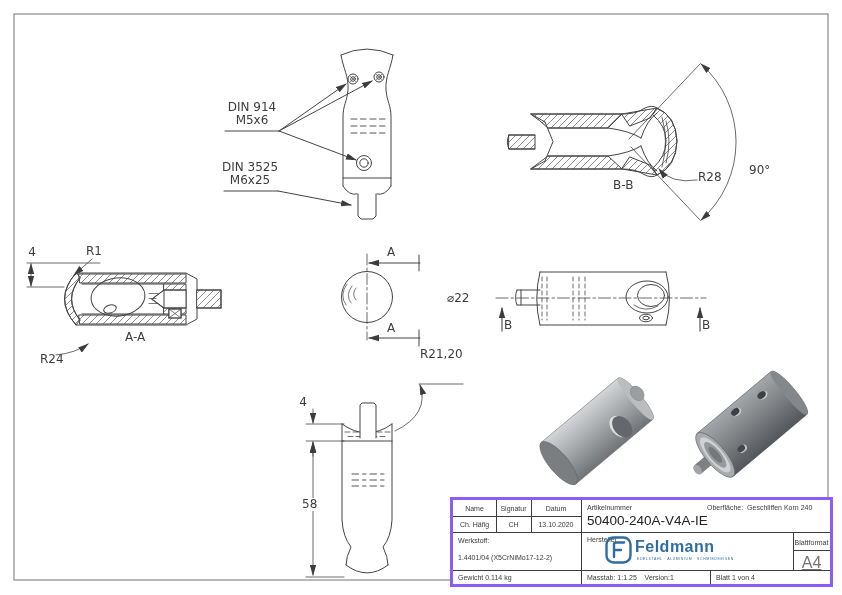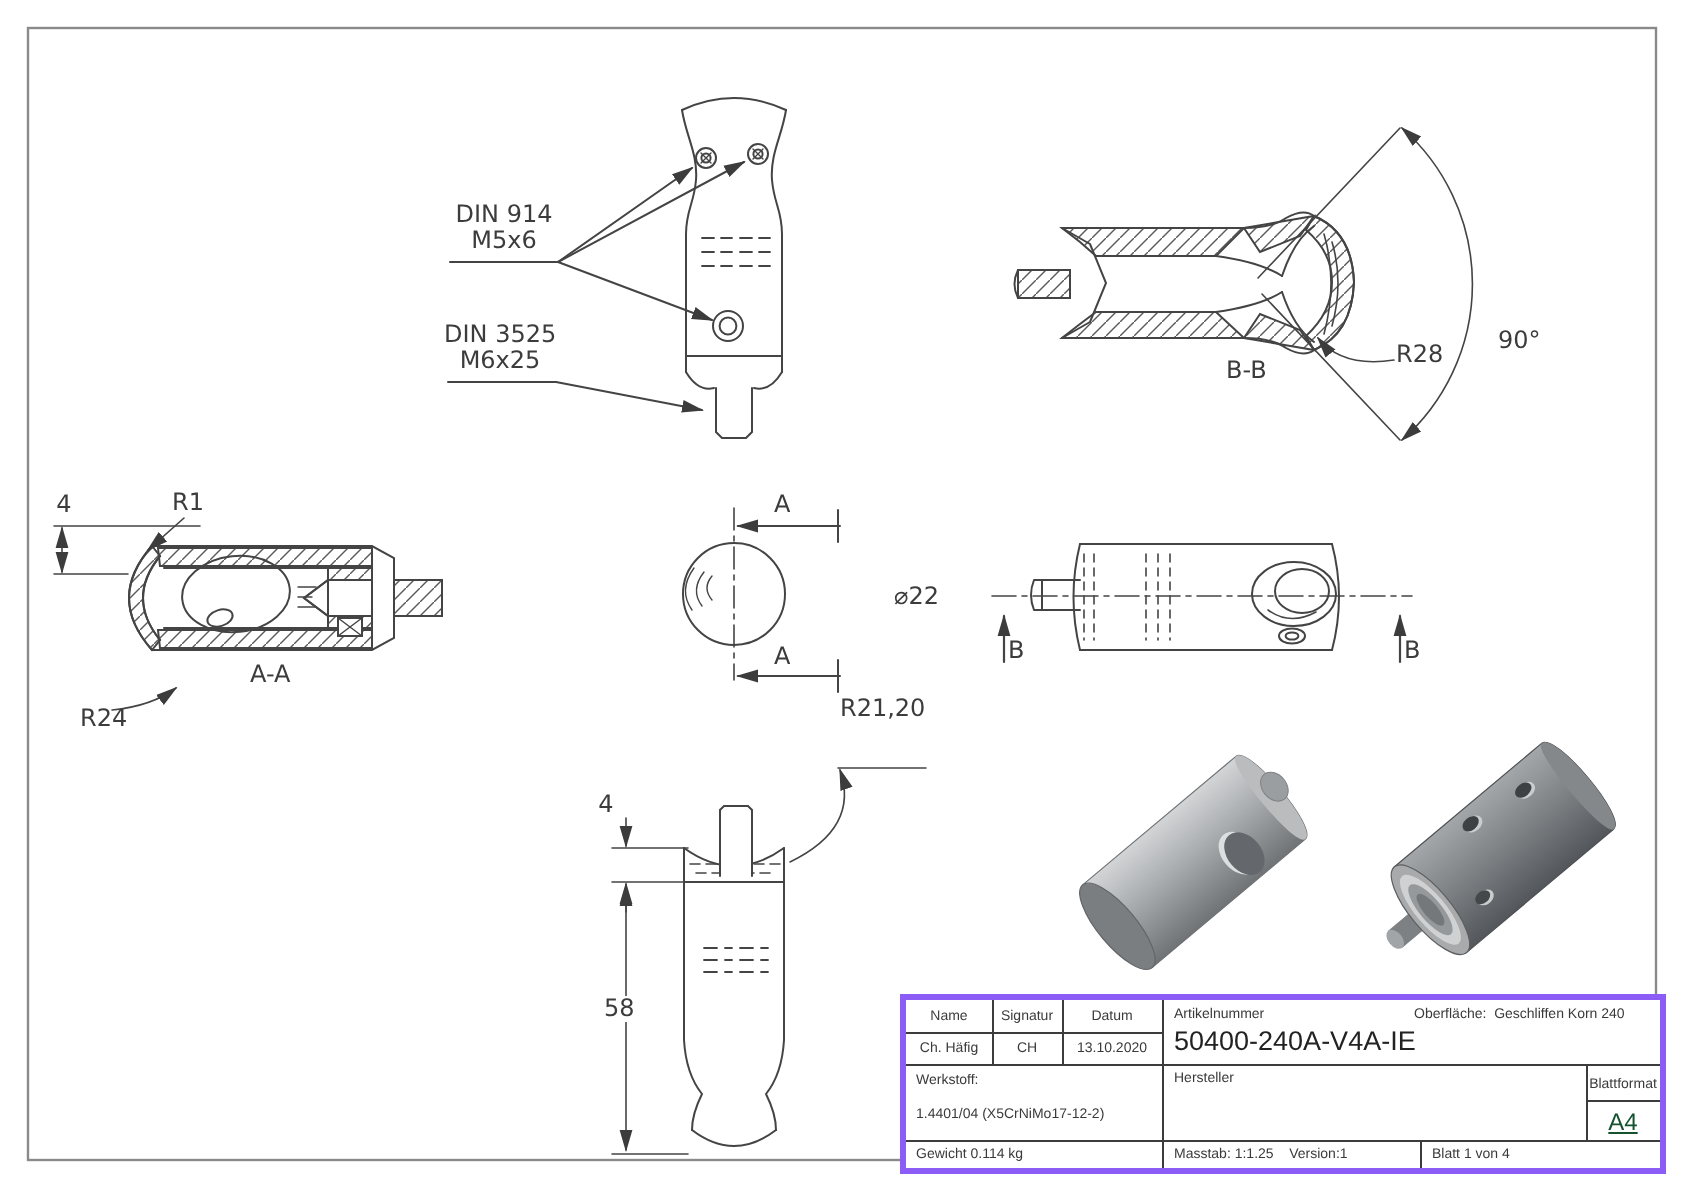--- a/index.html
+++ b/index.html
@@ -10,21 +10,21 @@
        font-family:"DejaVu Sans","Liberation Sans",sans-serif;}
   .lbl.center{text-align:center;}
   .lbl.bg{background:#fff;padding:0 1px;}
   
   #tb{position:absolute;left:450px;top:497px;width:377px;height:84px;
       border:3px solid #8b5cf6;background:#fff;font-size:7px;color:#3a3a3a;}
   .tbl{position:absolute;background:#3c3c3c;}
   .tbtxt{position:absolute;white-space:nowrap;}
   .cellc{text-align:center;}
   #article-value{font-size:13.5px;color:#222;}
-  #format-value{font-size:12px;color:#14532d;text-align:center;text-decoration:underline;}
+  #format-value{font-size:16px;color:#737373;text-align:center;text-decoration:underline;}
   #brand-wrap{position:absolute;left:152px;top:36px;width:170px;height:33px;}
   #brand-mark{position:absolute;left:0;top:0;}
   #brand-text{position:absolute;left:30px;top:2px;font-size:16px;font-weight:bold;
               color:#2e6da4;letter-spacing:0.5px;}
   #brand-tagline{position:absolute;left:32px;top:21px;font-size:3.5px;color:#2e6da4;
                  letter-spacing:0.6px;}
 </style>
 </head>
 <body>
 
@@ -264,20 +264,28 @@
   <div class="tbtxt" id="article-value" style="left:134px;top:13px;">50400-240A-V4A-IE</div>
   <div class="tbtxt" style="left:254px;top:4px;">
     <span>Oberfläche:</span>&nbsp;
     <span>Geschliffen Korn 240</span>
   </div>
 
   <div class="tbtxt" style="left:5px;top:37px;">Werkstoff:</div>
   <div class="tbtxt" style="left:5px;top:54px;">1.4401/04 (X5CrNiMo17-12-2)</div>
   <div class="tbtxt" style="left:134px;top:36px;">Hersteller</div>
 
+  <div id="brand-wrap">
+    <svg id="brand-mark" width="27" height="28" viewBox="0 0 27 28">
+      <rect x="1.5" y="1.5" width="24" height="25" rx="7" fill="none" stroke="#2e6da4" stroke-width="2.4"></rect>
+      <path d="M9,21 L9,8.5 Q9,6.5 11,6.5 L19,6.5 M9,14 L16,14" fill="none" stroke="#2e6da4" stroke-width="2.4" stroke-linecap="round"></path>
+    </svg>
+    <span id="brand-text">Feldmann</span>
+    <span id="brand-tagline">EDELSTAHL · ALUMINIUM · SCHMIEDEEISEN</span>
+  </div>
 
   <div class="tbtxt cellc" style="left:340px;top:39px;width:37px;">Blattformat</div>
   <div class="tbtxt" id="format-value" style="left:340px;top:54px;width:37px;">A4</div>
 
   <div class="tbtxt" style="left:5px;top:74px;">Gewicht 0.114 kg</div>
   <div class="tbtxt" style="left:134px;top:74px;">
     <span>Masstab: 1:1.25</span>&nbsp;&nbsp;&nbsp;
     <span>Version:1</span>
   </div>
   <div class="tbtxt" style="left:263px;top:74px;">Blatt 1 von 4</div>

